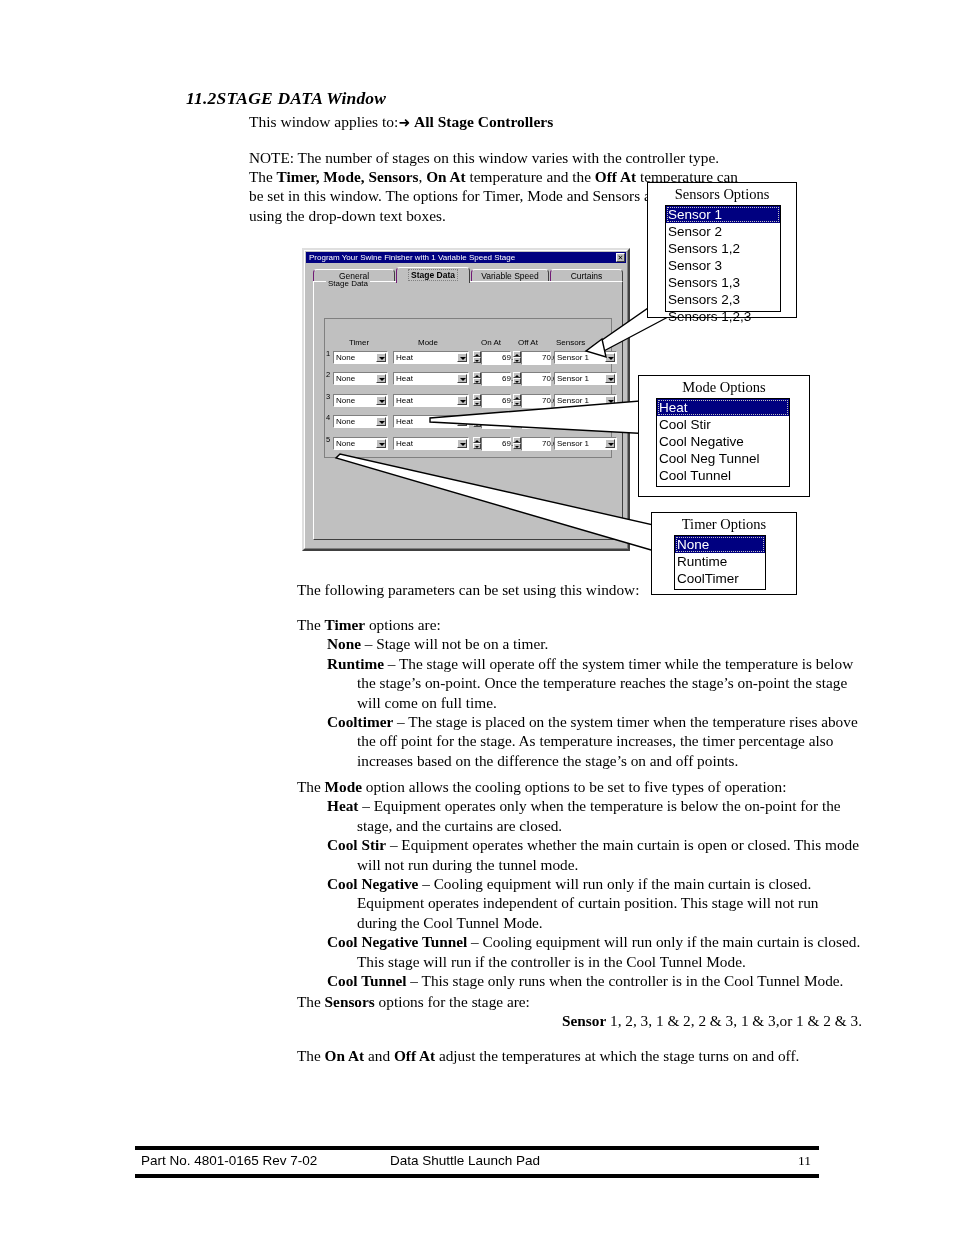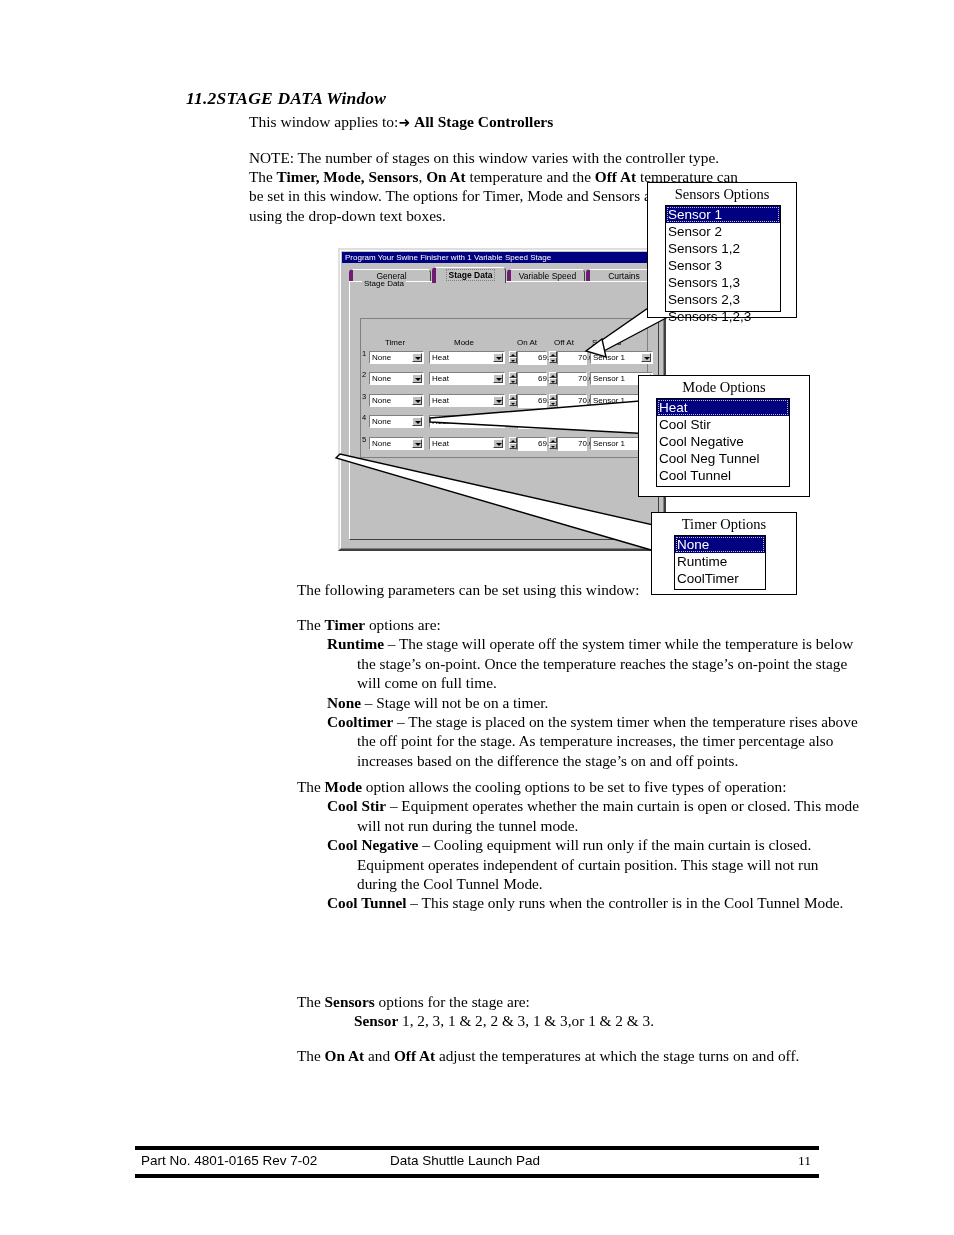--- a/index.html
+++ b/index.html
@@ -56,21 +56,20 @@
   .footer-title { position:absolute; left:255px; top:1px; }
   .footer-page  { position:absolute; right:8px; top:1px; font-family:"Liberation Serif", serif;}
 
   
   .dlg {
     position:absolute; left:302px; top:248px; width:328px; height:303px;
     background:#c0c0c0;
     border-top:2px solid #dfdfdf; border-left:2px solid #dfdfdf;
     border-right:2px solid #404040; border-bottom:2px solid #404040;
     box-sizing:border-box;
-    margin-left:36px;
   }
   .dlg-inner {
     position:absolute; left:0; top:0; right:0; bottom:0;
     border-top:1px solid #ffffff; border-left:1px solid #ffffff;
     border-right:1px solid #808080; border-bottom:1px solid #808080;
     box-sizing:border-box;
   }
   .titlebar {
     position:absolute; left:2px; top:2px; right:2px; height:11px;
     background:#000080; color:#fff;
@@ -85,21 +84,21 @@
     border-right:1px solid #404040; border-bottom:1px solid #404040;
     font-family:"Liberation Sans", sans-serif; font-size:7px; line-height:8px;
     text-align:center; box-sizing:border-box;
   }
 
   
   .tabstrip { position:absolute; left:9px; top:17px; width:310px; height:15px; }
   .tab {
     position:absolute; top:2px; height:13px;
     background:#c0c0c0;
-    border-top:1px solid #ffffff; border-left:4px solid #701a75;
+    border-top:1px solid #ffffff; border-left:1px solid #701a75;
     border-right:1px solid #404040;
     border-top-left-radius:4px; border-top-right-radius:4px;
     font-family:"Liberation Sans", sans-serif; font-size:8.5px;
     line-height:13px; text-align:center; color:#000; box-sizing:border-box;
   }
   .tab.sel {
     top:0px; height:16px; line-height:15px; font-weight:bold;
     border-bottom:none; z-index:5;
   }
   .tab.sel .tabtext { border:1px dotted #808080; padding:0 2px; }
@@ -424,50 +423,56 @@
 
   <div class="blk body-txt" style="top:580px;">
     <span>The following parameters can be set using this window:</span>
   </div>
 
   <div class="blk body-txt" style="top:615px;">
     <div>
       <span>The </span><b>Timer</b><span> options are:</span>
     </div>
     <div class="defn">
+      <b>None</b><span> – Stage will not be on a timer.</span>
+    </div>
+    <div class="defn">
       <b>Runtime</b><span> – The stage will operate off the system timer while the temperature is below the stage’s on-point.  Once the temperature reaches the stage’s on-point the stage will come on full time.</span>
-    </div>
-    <div class="defn">
-      <b>None</b><span> – Stage will not be on a timer.</span>
     </div>
     <div class="defn">
       <b>Cooltimer</b><span> – The stage is placed on the system timer when the temperature rises above the off point for the stage.  As temperature increases, the timer percentage also increases based on the difference the stage’s on and off points.</span>
     </div>
   </div>
 
   <div class="blk body-txt" style="top:777px;">
     <div>
       <span>The </span><b>Mode</b><span> option allows the cooling options to be set to five types of operation:</span>
     </div>
     <div class="defn">
+      <b>Heat</b><span> – Equipment operates only when the temperature is below the on-point for the stage, and the curtains are closed.</span>
+    </div>
+    <div class="defn">
       <b>Cool Stir</b><span> – Equipment operates whether the main curtain is open or closed.  This mode will not run during the tunnel mode.</span>
     </div>
     <div class="defn">
       <b>Cool Negative</b><span> – Cooling equipment will run only if the main curtain is closed. Equipment operates independent of curtain position.  This stage will not run during the Cool Tunnel Mode.</span>
+    </div>
+    <div class="defn">
+      <b>Cool Negative Tunnel</b><span> – Cooling equipment will run only if the main curtain is closed.  This stage will run if the controller is in the Cool Tunnel Mode.</span>
     </div>
     <div class="defn">
       <b>Cool Tunnel</b><span> – This stage only runs when the controller is in the Cool Tunnel Mode.</span>
     </div>
   </div>
 
   <div class="blk body-txt" style="top:992px;">
     <div>
       <span>The </span><b>Sensors</b><span> options for the stage are:</span>
     </div>
-    <div style="padding-left:57px;">
+    <div style="padding-left:57px;text-align:right;">
       <b>Sensor</b><span> 1, 2, 3, 1 &amp; 2, 2 &amp; 3, 1 &amp; 3,or 1 &amp; 2 &amp; 3.</span>
     </div>
   </div>
 
   <div class="blk body-txt" style="top:1046px;">
     <span>The </span><b>On At</b><span> and </span><b>Off At</b><span> adjust the temperatures at which the stage turns on and off.</span>
   </div>
 
   <div class="footer-rule-top"></div>
   <div class="footer-rule-bot"></div>

